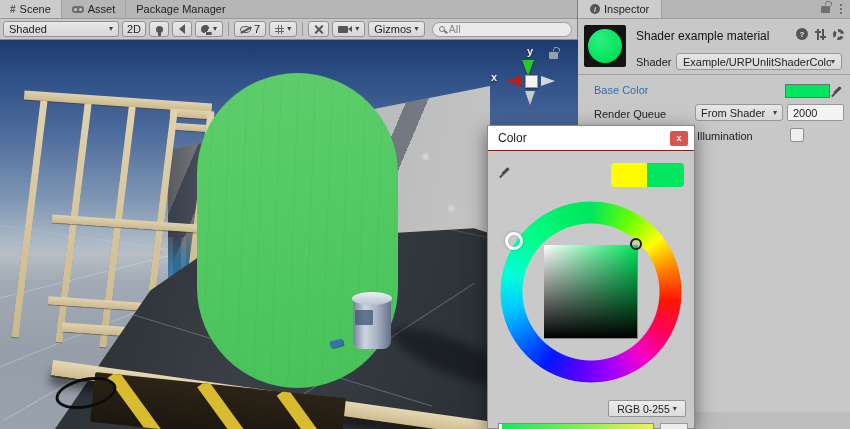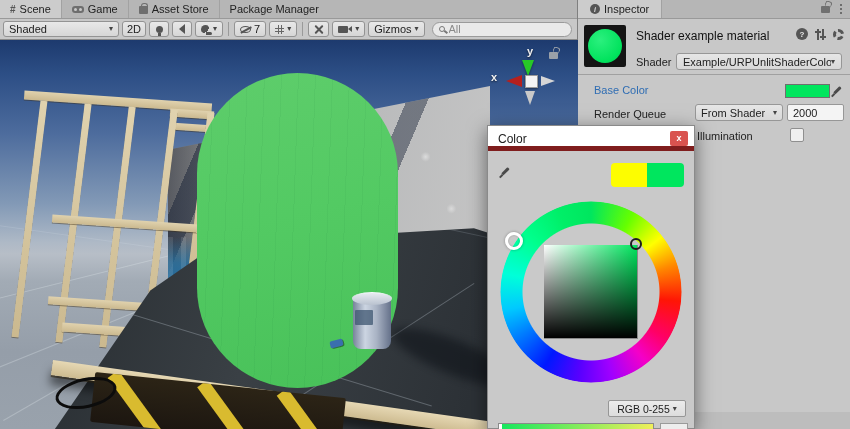--- a/index.html
+++ b/index.html
@@ -148,21 +148,21 @@
   .insp-pipette { right:6px; left:auto; top:83px; }
 
   .prop-rq-label { position:absolute; left:16px; top:108px; color:#222; }
   .rq-dropdown { position:absolute; left:117px; top:104px; width:88px; height:17px; background:linear-gradient(#e6e6e6,#d8d8d8); border:1px solid #979797; border-radius:3px; display:flex; align-items:center; justify-content:space-between; padding:0 5px; }
   .rq-field { position:absolute; left:209px; top:104px; width:57px; height:17px; background:#f4f4f4; border:1px solid #979797; border-radius:2px; display:flex; align-items:center; padding:4px 5px; color:#222; }
   .prop-illu-label { position:absolute; left:119px; top:130px; color:#222; }
   .illu-checkbox { position:absolute; left:212px; top:128px; width:14px; height:14px; background:#efefef; border:1px solid #8f8f8f; border-radius:2px; }
 
   
   #color-window { position:absolute; left:487px; top:125px; width:208px; height:304px; background:#c9c9c9; border:1px solid #8a8a8a; box-shadow:0 5px 18px rgba(0,0,0,.5); z-index:50; }
-  .cw-titlebar { position:absolute; left:0; top:0; right:0; height:25px; background:#ffffff; border-bottom:5px solid #7f1d1d; display:flex; align-items:flex-end; padding:0 6px 0 10px; }
+  .cw-titlebar { position:absolute; left:0; top:0; right:0; height:25px; background:#ffffff; border-bottom:1px solid #7f1d1d; display:flex; align-items:center; padding:0 6px 0 10px; }
   .cw-title { font-size:12px; color:#222; }
   .cw-close { margin-left:auto; width:18px; height:15px; background:#d9534f; border-radius:2px; color:#fff; font-size:9px; font-weight:bold; display:flex; align-items:center; justify-content:center; line-height:1; }
   .cw-pipette { left:8px; top:38px; }
   .cw-swatches { position:absolute; right:10px; top:37px; display:flex; }
   .sw-old { width:36px; height:24px; background:#fdfd00; border-radius:4px 0 0 4px; }
   .sw-new { width:37px; height:24px; background:#00e65e; border-radius:0 4px 4px 0; }
   .wheel { position:absolute; left:12px; top:75px; width:182px; height:182px; border-radius:50%;
     background:conic-gradient(from 0deg, #00e65e 0deg, #66ff00 28deg, #ffff00 52deg, #ff8800 72deg, #ff1505 96deg, #ff0066 122deg, #f400c8 142deg, #a000ff 166deg, #5800ff 188deg, #0018ff 212deg, #007bff 238deg, #00c9ff 258deg, #00ffd9 282deg, #00ff8c 312deg, #00ef68 338deg, #00e65e 360deg);
     -webkit-mask:radial-gradient(circle closest-side, transparent 0 68px, #000 69px 90px, transparent 91px);
             mask:radial-gradient(circle closest-side, transparent 0 68px, #000 69px 90px, transparent 91px); }
@@ -183,25 +183,21 @@
 
   <div id="left-pane">
 
     <div class="tabbar">
       <div class="tab active">
         <span class="hash-glyph">#</span>
         <span>Scene</span>
       </div>
       <div class="tab">
         <span class="gamepad-icon"></span>
-        <span>Game</span>
-      </div>
-      <div class="tab">
-        <span class="bag-icon"></span>
-        <span>Asset Store</span>
+        <span>Asset</span>
       </div>
       <div class="tab" style="border-right:none">
         <span>Package Manager</span>
       </div>
     </div>
 
     <div class="toolbar">
       <div class="tbtn shaded-btn">
         <span>Shaded</span>
         <span class="arrow">▾</span>

